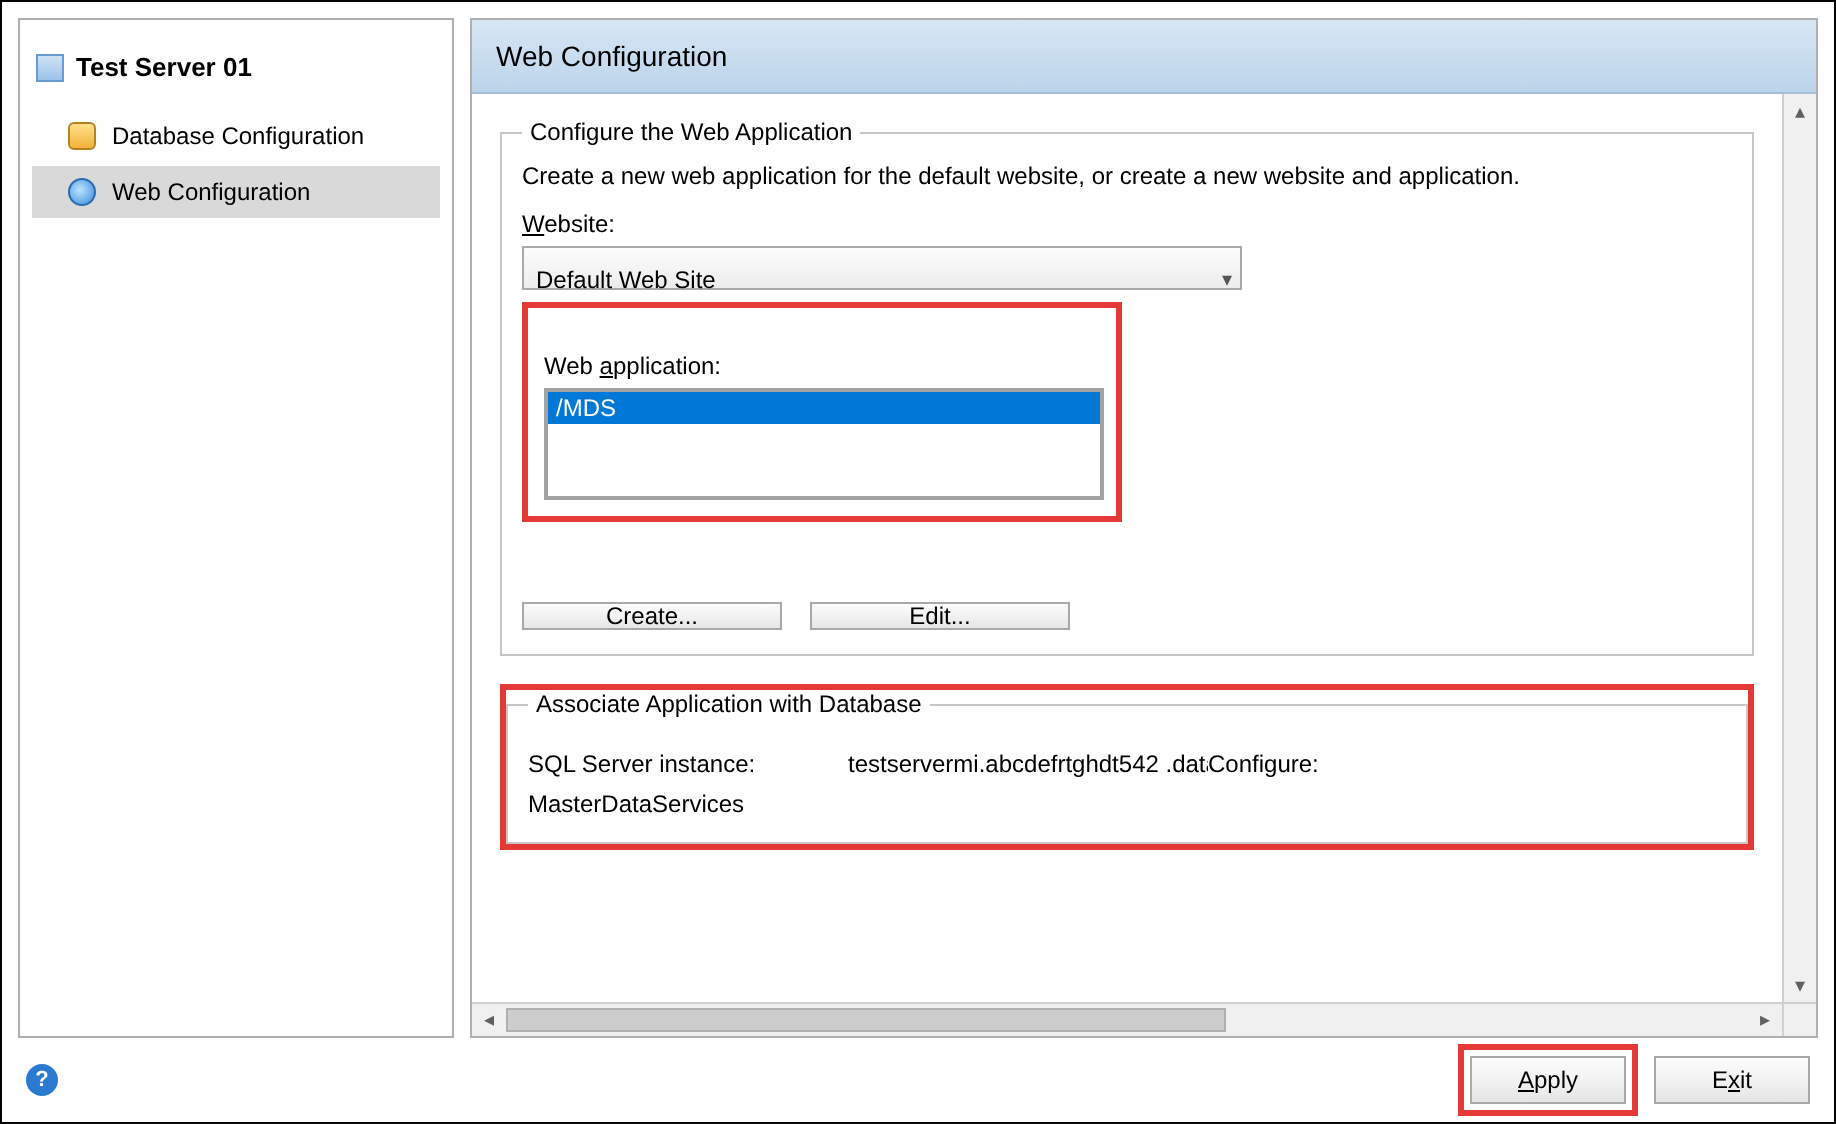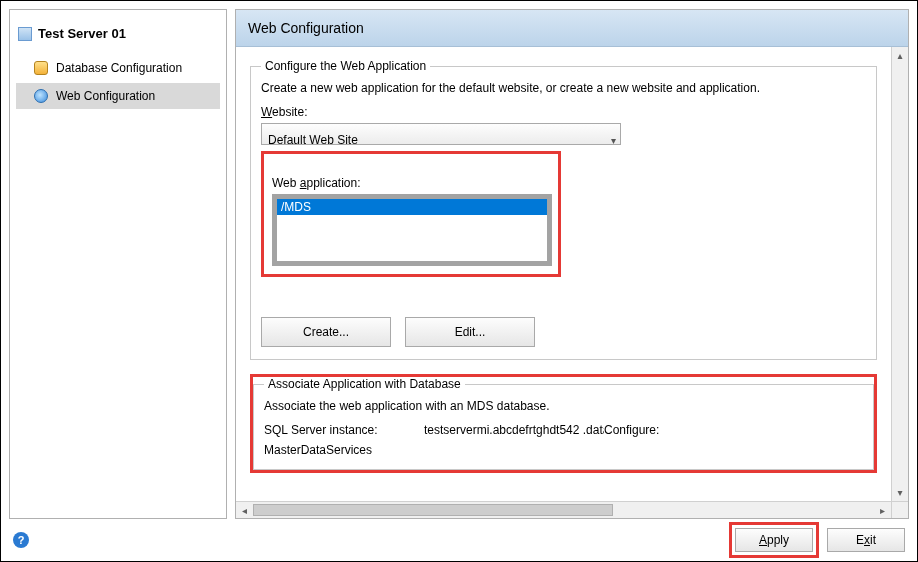--- a/index.html
+++ b/index.html
@@ -145,36 +145,36 @@
   .dropdown .chev {
     font-size:10px; color:#555;
   }
   .redbox {
     border: 3px solid #e53935;
     padding: 18px 8px 8px 8px;
     margin-top: 6px;
   }
   .listbox {
     width: 280px;
-    height: 72px;
-    border: 5px solid #a3a3a3;
+    height: 56px;
+    border: 2px solid #a3a3a3;
     background:#fff;
     margin-top: 4px;
   }
   .listbox .item {
     padding: 1px 4px;
     cursor:pointer;
   }
   .listbox .item.selected {
     background:#0078d7;
     color:#fff;
   }
   .btn {
     display:inline-flex; align-items:center; justify-content:center;
-    min-width: 130px; height: 30px;
+    min-width: 130px; height: 14px;
     background: linear-gradient(#fdfdfd,#e6e6e6);
     border:1px solid #a9a9a9;
     cursor:pointer;
     padding: 0 8px;
     font-size:12px;
   }
   .btn-row { display:flex; gap:14px; margin-top: 40px; }
 
   .assoc-grid {
     display:grid;
@@ -276,21 +276,20 @@
 
             <div class="btn-row">
               <div class="btn">Create...</div>
               <div class="btn">Edit...</div>
             </div>
           </fieldset>
 
           <div class="redbox" style="padding:0;">
             <fieldset class="group" style="margin:0;border:1px solid #c8c8c8;">
               <legend>Associate Application with Database</legend>
-              <div class="desc">Associate the web application with an MDS database.</div>
               <div class="assoc-grid">
                 <div>SQL Server instance:</div>
                 <div style="white-space:nowrap;overflow:hidden;">testservermi.abcdefrtghdt542 .database.windows.net</div>
                 <div>Configure:</div>
                 <div>MasterDataServices</div>
               </div>
             </fieldset>
           </div>
 
         </div>

